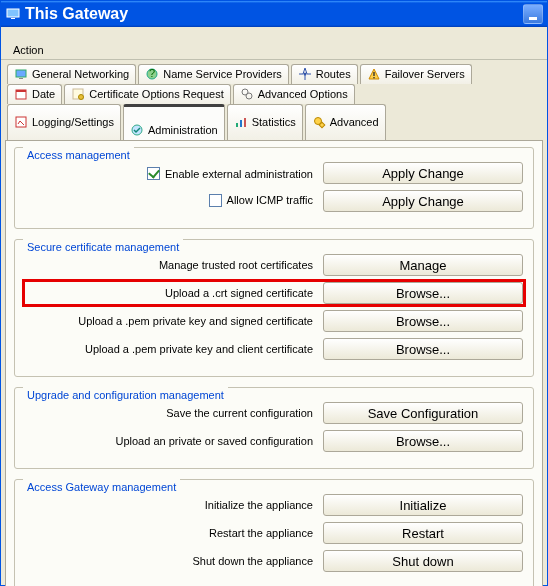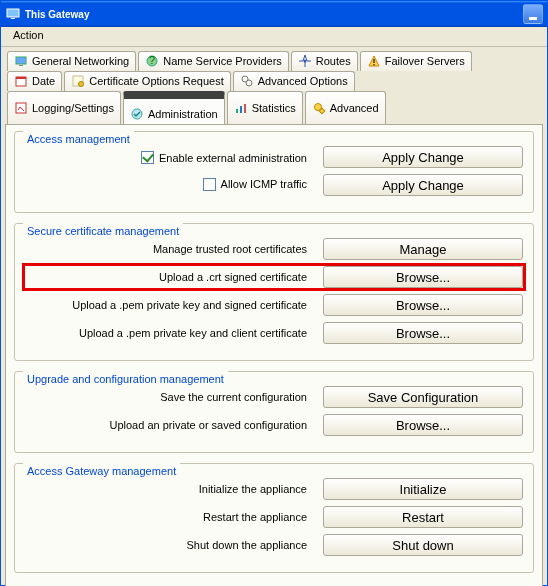--- a/index.html
+++ b/index.html
@@ -1,33 +1,33 @@
 <!DOCTYPE html>
 <html><head>
 <meta charset="utf-8">
 <style>
   * { box-sizing: border-box; margin: 0; padding: 0; font-family: Tahoma, Arial, sans-serif; font-size: 11px; }
   body { background: #fff; width: 548px; height: 586px; overflow: hidden; }
   .window { width: 548px; height: 586px; border: 1px solid #0054e3; background: #ece9d8; }
   .titlebar { height: 26px; background: linear-gradient(to bottom, #3a95ff 0%, #0054e3 8%, #0054e3 92%, #003db5 100%); display: flex; align-items: center; padding: 0 4px; color: #fff; }
   .titlebar .icon { width: 16px; height: 16px; margin-right: 4px; display:inline-flex; align-items:center; justify-content:center;}
-  .titlebar .title { font-weight: bold; font-size: 10px; flex: 1; }
+  .titlebar .title { font-weight: bold; font-size: 16px; flex: 1; }
   .titlebar .min { width: 20px; height: 20px; background: linear-gradient(to bottom,#7aaeff,#3c7be0); border:1px solid #fff3; border-radius:3px; display:flex; align-items:flex-end; justify-content:center; padding-bottom:3px;}
   .titlebar .min span{ width:8px; height:3px; background:#fff;}
-  .menubar { height: 20px; background: #ece9d8; border-bottom: 1px solid #c0c0b0; padding: 1px 6px; }
+  .menubar { height: 20px; background: #ece9d8; border-bottom: 1px solid #c0c0b0; padding: 16px 6px; }
   .menubar .item { display:inline-block; padding:1px 6px; }
   .tabstrip { padding: 4px 4px 0 4px; }
   .tabrow { display:flex; gap:0; }
   .tab { flex:0 0 auto; background: linear-gradient(to bottom,#fff,#f2f0e6); border:1px solid #aca899; border-bottom:none; border-radius:3px 3px 0 0; padding:2px 6px 3px 6px; margin-left:2px; display:flex; align-items:center; gap:4px; white-space:nowrap;}
-  .tab.active { background:#fcfcfa; border-top:8px solid #404040; padding-top:8px; position:relative; z-index:2;}
+  .tab.active { background:#fcfcfa; border-top:3px solid #404040; padding-top:16px; position:relative; z-index:2;}
   .tab .ticon { width:14px; height:14px; display:inline-flex; align-items:center; justify-content:center;}
   .panel { border:1px solid #aca899; margin:0 4px 4px 4px; background:#fcfcf7; padding:6px 8px 8px 8px; height: calc(100% - 26px - 20px - 46px - 6px); overflow:hidden;}
   .group { border:1px solid #c5c2b2; border-radius:3px; padding:8px 10px 10px 10px; margin-bottom:10px; position:relative;}
   .group .legend { position:absolute; top:-7px; left:8px; background:#fcfcf7; padding:8px 4px; color:#0046d5; font-size:11px;}
-  .row { display:flex; align-items:center; margin:6px 0; gap:16px;}
+  .row { display:flex; align-items:center; margin:6px 0; gap:10px;}
   .row .label { flex:1; text-align:right; color:#000;}
   .row .btn { flex:0 0 200px; }
   .btn button { width:100%; height:22px; background: linear-gradient(to bottom,#fff,#ece9d8); border:1px solid #aca899; border-radius:3px; cursor:pointer; font-size:13px;}
   .chk { display:inline-flex; align-items:center; gap:5px;}
   .chk .box { width:13px; height:13px; border:1px solid #5b7fad; background:#fff; display:inline-flex; align-items:center; justify-content:center;}
   .chk .box.checked::after { content:""; width:8px; height:5px; border-left:2px solid #2a8a2a; border-bottom:2px solid #2a8a2a; transform:rotate(-50deg); margin-top:-3px;}
   .highlight { outline:3px solid #e60000; outline-offset:0;justify-content:center; }
   .ticon svg{display:block;}
 </style>
 </head>

